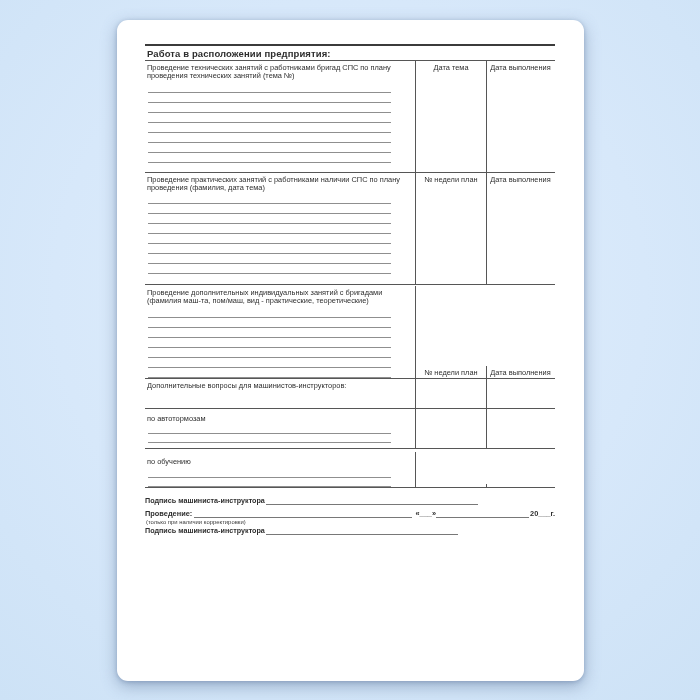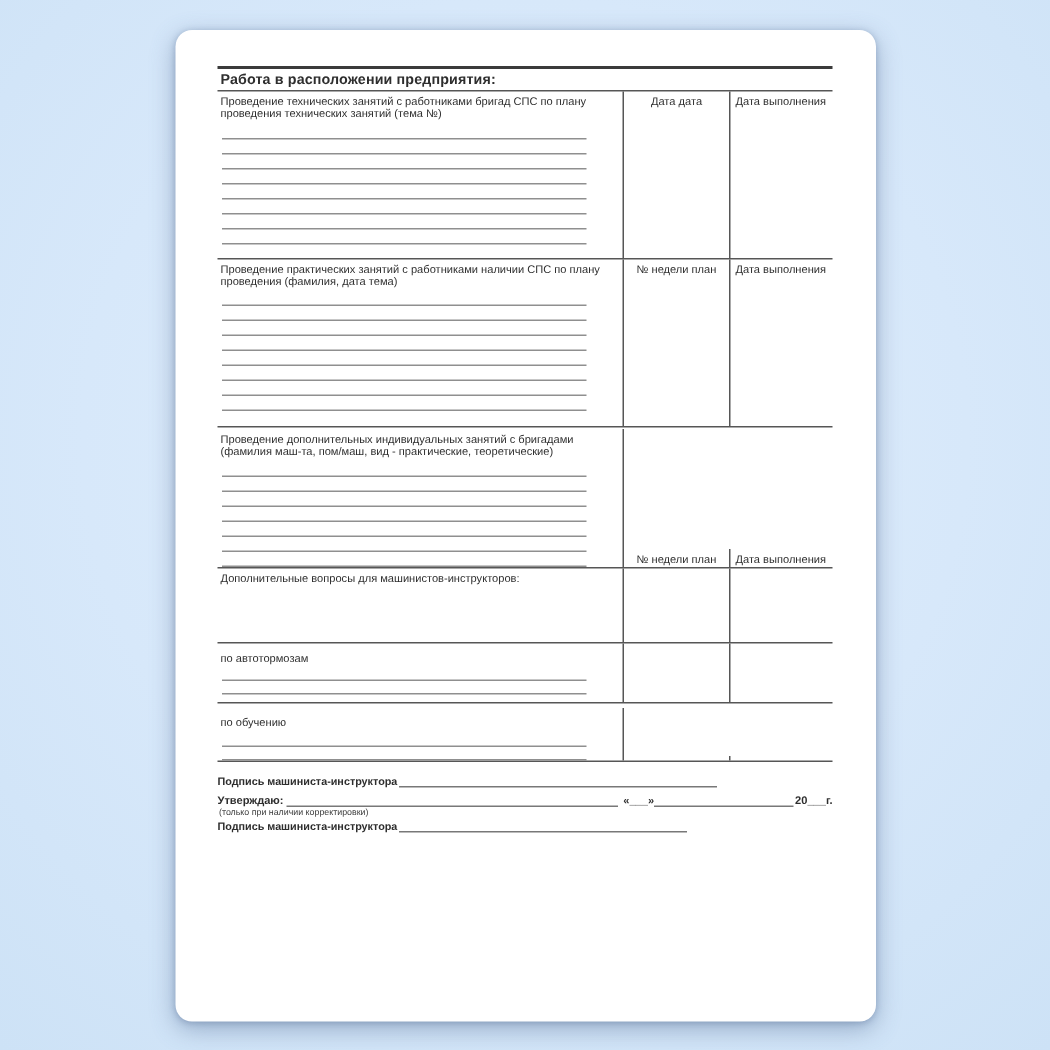--- a/index.html
+++ b/index.html
@@ -30,21 +30,21 @@
 
   
   .ftable{border-top:1.5px solid var(--border-table); width:410px;}
   .frow{display:flex; border-bottom:1.5px solid var(--border-table);}
   .c1{width:271px; border-right:1px solid var(--border-table); padding:3px 6px 0 2px;}
   .c2{width:71px;  border-right:1px solid var(--border-table); text-align:center; padding-top:3px;}
   .c3{width:67px;  text-align:center; padding-top:3px; padding-left:2px; padding-right:2px;}
   .cell-text{font-size:7.4px; line-height:8.3px;}
   .col-head{font-size:7.4px; line-height:8.6px;}
   .r0{height:111.5px;} .r1{height:112.5px;} .r2{height:93.5px;align-items:flex-end;}
-  .r3{height:50px;}  .r4{height:40.5px;}  .r5{height:38.5px;align-items:flex-end;}
+  .r3{height:30px;}  .r4{height:40.5px;}  .r5{height:38.5px;align-items:flex-end;}
 
   
   .lines{margin-top:2px;}
   .wline{height:10px; border-bottom:1px solid var(--ruled-line); width:243px; margin-left:1px;}
   .r4 .wline,.r5 .wline{height:9px;}
   .lines-full{margin-top:2px; padding-bottom:7px;}
   .lines-full .wline{width:100%; margin-left:0;}
 
   
   .sig-row{display:flex; align-items:flex-start; font-size:7.2px; font-weight:600; line-height:8px;}
@@ -81,21 +81,21 @@
               <div class="wline"></div>
               <div class="wline"></div>
               <div class="wline"></div>
               <div class="wline"></div>
               <div class="wline"></div>
               <div class="wline"></div>
               <div class="wline"></div>
               <div class="wline"></div>
             </div>
         </div>
-        <div class="c2 col-head">Дата дата</div>
+        <div class="c2 col-head">Дата тема</div>
         <div class="c3 col-head">Дата выполнения</div>
       </div>
 
       <div class="frow r1">
         <div class="c1">
           <div class="cell-text">Проведение практических занятий с работниками наличии СПС по плану проведения (фамилия, дата тема)</div>
           <div class="lines">
               <div class="wline"></div>
               <div class="wline"></div>
               <div class="wline"></div>
@@ -161,21 +161,21 @@
 
     </div>
 
     <div class="sig-row first">
       <span>Подпись машиниста-инструктора</span>
       <span class="sig-line"></span>
     </div>
 
 
     <div class="approve-row">
-      <span>Утверждаю:</span>
+      <span>Проведение:</span>
       <span class="blank long"></span>
       <span class="quotes">«___»</span>
       <span class="blank mid"></span>
       <span>20___г.</span>
     </div>
     <div class="note">(только при наличии корректировки)</div>
     <div class="sig-row last">
       <span>Подпись машиниста-инструктора</span>
       <span class="sig-line"></span>
     </div>

